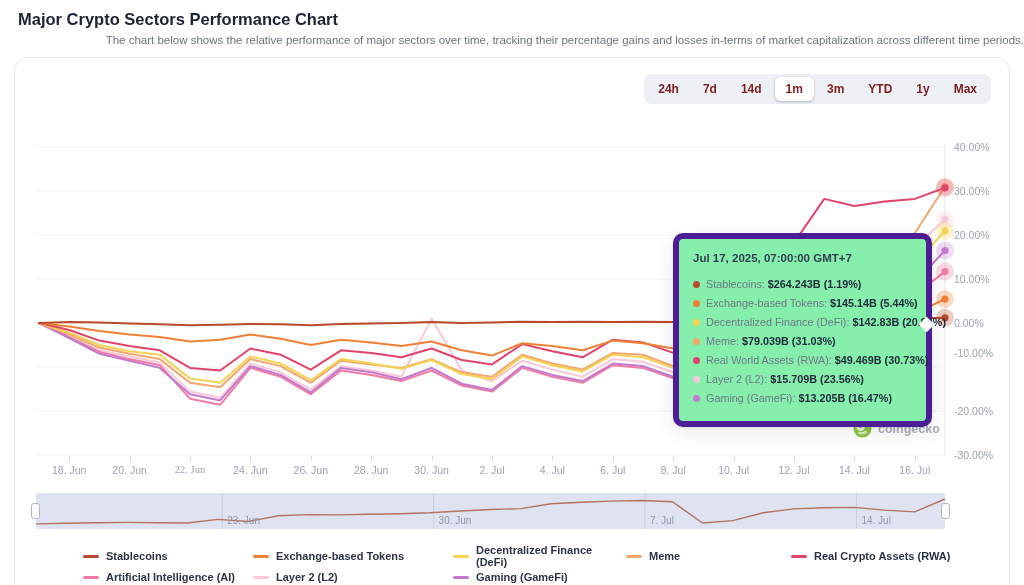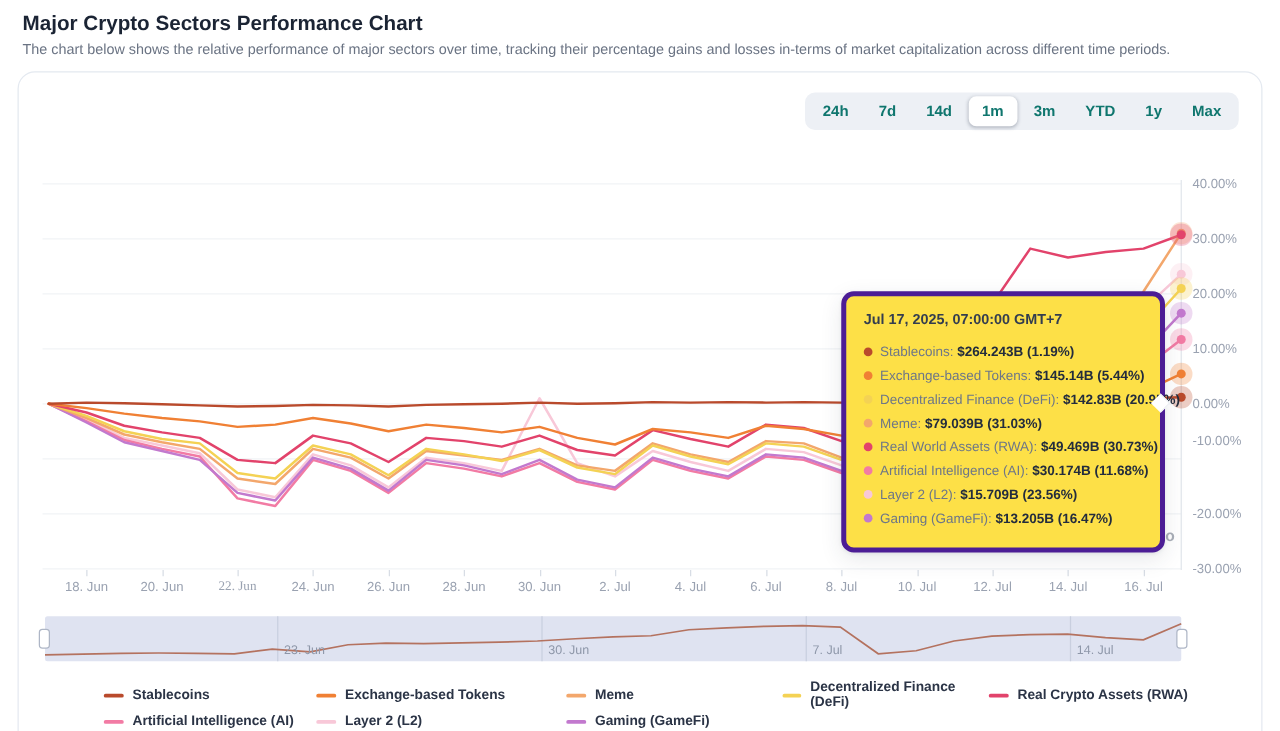--- a/index.html
+++ b/index.html
@@ -1,41 +1,41 @@
 <!DOCTYPE html>
 <html><head>
 <meta charset="utf-8">
 <style>
   * { box-sizing: border-box; }
   body {
     margin: 0; width: 1024px; height: 585px; overflow: hidden;
     background: #fff; font-family: "Liberation Sans", sans-serif; color: #1C2333;
   }
   h1.title { font-size: 16.5px; font-weight: bold; margin: 10px 0 5px 18px; color: #1B2434; }
-  p.sub { font-size: 11.5px; color: #6A7383; margin: 0 0 11px 18px; }
+  p.sub { font-size: 11.5px; color: #6A7383; margin: 0 0 11px 18px; text-align: right; }
 
   .card { position: relative; margin: 0 14px; height: 545px;
           border: 1px solid #E4E9F0; border-radius: 14px; background: #fff; }
 
   .toolbar { position: absolute; top: 16px; right: 18px; }
   .rangebar { display: flex; background: #EDF0F5; border-radius: 8px; padding: 3px; gap: 2px; }
   .rng { border: none; background: transparent; font-family: "Liberation Sans", sans-serif;
-         font-weight: bold; font-size: 12px; color: #0f766e; padding: 5px 11px;
+         font-weight: bold; font-size: 12px; color: #7f1d1d; padding: 5px 11px;
          border-radius: 6px; cursor: pointer; }
   .rng.on { background: #fff; box-shadow: 0 1px 3px rgba(30,40,60,.28); }
 
   .plot { position: absolute; top: 68px; left: 0; right: 0; height: 330px; }
   #mainsvg { position: absolute; left: 19px; top: 0; width: 912px; height: 330px; overflow: visible; }
   #ylabels span { position: absolute; left: 939px; width: 58px; font-size: 10.5px; color: #9AA2B1; }
 
   .watermark { position: absolute; top: 293px; left: 838px; display: flex; align-items: center;
                gap: 6px; font-weight: bold; font-size: 12.5px; color: #A9AEB8; }
 
-  .tooltip { position: absolute; left: 658px; top: 107px; width: 259px; background: #fde047;
-             border: 4px solid #4c1d95; border-radius: 10px; padding: 13px 14px; z-index: 5;
+  .tooltip { position: absolute; left: 658px; top: 107px; width: 259px; background: #86efac;
+             border: 6px solid #4c1d95; border-radius: 10px; padding: 13px 14px; z-index: 5;
              box-shadow: 0 6px 18px rgba(40,50,70,.10), 0 1px 3px rgba(40,50,70,.08); }
   .tt-head { font-size: 11.5px; font-weight: bold; color: #333D4F; margin-bottom: 11px; }
   .tt-row { font-size: 10.8px; color: #6E7787; line-height: 19px; white-space: nowrap; }
   .tt-row b { color: #232C3D; }
   .tt-dot { display: inline-block; width: 7px; height: 7px; border-radius: 50%; margin-right: 6px; }
   .tt-arrow { position: absolute; right: -6px; top: 80px; width: 11px; height: 11px; background: #fff;
               border-top: 1px solid #EDF0F4; border-right: 1px solid #EDF0F4; transform: rotate(45deg); }
 
   .xaxis { position: absolute; top: 398px; left: 0; right: 0; height: 26px; }
   .xaxis span { position: absolute; top: 8px; transform: translateX(-50%);
@@ -137,21 +137,20 @@
       </div>
 
       <div class="tooltip">
         <div class="tt-head">Jul 17, 2025, 07:00:00 GMT+7</div>
         <div id="ttrows">
             <div class="tt-row"><span class="tt-dot" style="background: rgb(185, 74, 44);"></span>Stablecoins: <b>$264.243B (1.19%)</b></div>
             <div class="tt-row"><span class="tt-dot" style="background: rgb(240, 128, 52);"></span>Exchange-based Tokens: <b>$145.14B (5.44%)</b></div>
             <div class="tt-row"><span class="tt-dot" style="background: rgb(244, 210, 84);"></span>Decentralized Finance (DeFi): <b>$142.83B (20.95%)</b></div>
             <div class="tt-row"><span class="tt-dot" style="background: rgb(243, 167, 108);"></span>Meme: <b>$79.039B (31.03%)</b></div>
             <div class="tt-row"><span class="tt-dot" style="background: rgb(226, 67, 107);"></span>Real World Assets (RWA): <b>$49.469B (30.73%)</b></div>
-            <div class="tt-row"><span class="tt-dot" style="background: rgb(242, 123, 164);"></span>Artificial Intelligence (AI): <b>$30.174B (11.68%)</b></div>
             <div class="tt-row"><span class="tt-dot" style="background: rgb(248, 200, 216);"></span>Layer 2 (L2): <b>$15.709B (23.56%)</b></div>
             <div class="tt-row"><span class="tt-dot" style="background: rgb(194, 121, 206);"></span>Gaming (GameFi): <b>$13.205B (16.47%)</b></div>
           </div>
         <div class="tt-arrow"></div>
       </div>
     </div>
 
     <div class="xaxis" id="xaxis">
         <i style="left: 54.2px;"></i>
         <span style="left: 54.2px;">18. Jun</span>
@@ -204,28 +203,28 @@
     <div class="legend" id="legend">
         <div class="lg-item">
           <span class="lg-dash" style="background: rgb(185, 74, 44);"></span>
           <span>Stablecoins</span>
         </div>
         <div class="lg-item">
           <span class="lg-dash" style="background: rgb(240, 128, 52);"></span>
           <span>Exchange-based Tokens</span>
         </div>
         <div class="lg-item">
+          <span class="lg-dash" style="background: rgb(244, 210, 84);"></span>
+          <span>Decentralized Finance (DeFi)</span>
+        </div>
+        <div class="lg-item">
           <span class="lg-dash" style="background: rgb(243, 167, 108);"></span>
           <span>Meme</span>
         </div>
         <div class="lg-item">
-          <span class="lg-dash" style="background: rgb(244, 210, 84);"></span>
-          <span>Decentralized Finance (DeFi)</span>
-        </div>
-        <div class="lg-item">
           <span class="lg-dash" style="background: rgb(226, 67, 107);"></span>
           <span>Real Crypto Assets (RWA)</span>
         </div>
         <div class="lg-item">
           <span class="lg-dash" style="background: rgb(242, 123, 164);"></span>
           <span>Artificial Intelligence (AI)</span>
         </div>
         <div class="lg-item">
           <span class="lg-dash" style="background: rgb(248, 200, 216);"></span>
           <span>Layer 2 (L2)</span>

